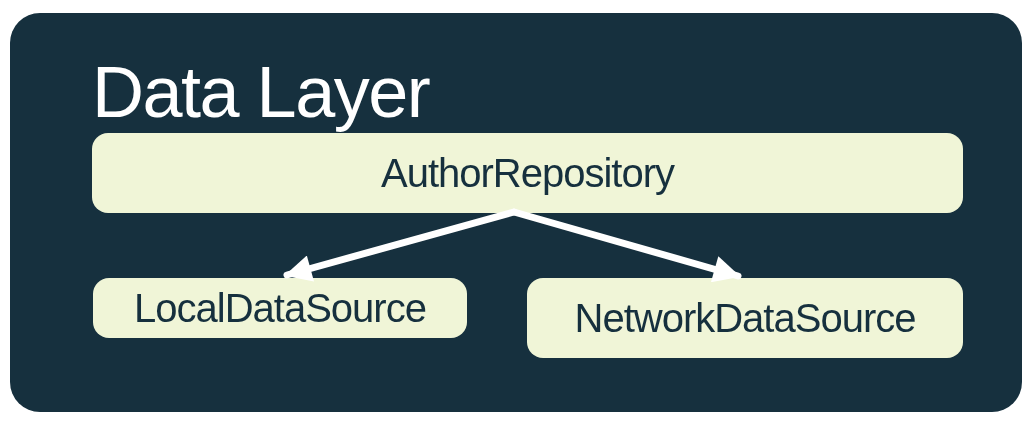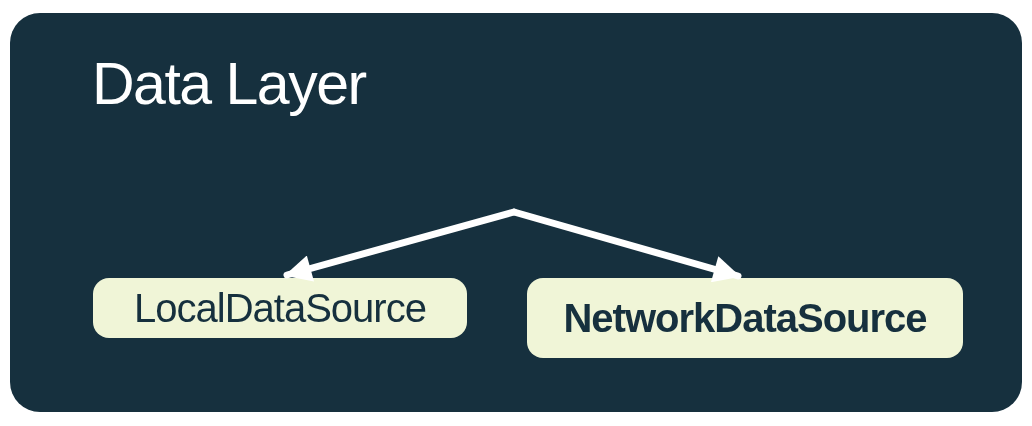--- a/index.html
+++ b/index.html
@@ -25,21 +25,21 @@
   .container{
     position:absolute;
     left:10px; top:13px;
     width:1012px; height:399px;
     background:var(--container-bg);
     border-radius:30px;
   }
   .title{
     position:absolute;
     left:82px; top:38px;
-    font-size:59px;
+    font-size:72px;
     letter-spacing:-1.5px;
     font-weight:400;
     color:var(--title-text);
     line-height:1.15;
     white-space:nowrap;
   }
   .node{
     position:absolute;
     background:var(--node-bg);
     border-radius:16px;
@@ -48,21 +48,21 @@
     justify-content:center;
   }
   .node-label{
     font-size:40px;
     letter-spacing:-1px;
     color:var(--node-text);
     white-space:nowrap;
   }
   .node-repository{ left:82px;  top:120px; width:871px; height:80px; }
   .node-local     { left:83px;  top:265px; width:374px; height:60px; }
-  .node-network   { left:517px; top:265px; width:436px; height:80px;font-weight:bold; }
+  .node-network   { left:517px; top:265px; width:436px; height:80px; }
   
   .arrows{
     position:absolute;
     left:0; top:0;
     width:1032px; height:426px;
     pointer-events:none;
   }
   .arrow-line{
     stroke:var(--arrow);
     stroke-width:7;
@@ -73,20 +73,23 @@
     fill:var(--arrow);
   }
 </style>
 </head>
 <body>
 
 <div class="canvas">
   <div class="container">
     <div class="title">Data Layer</div>
 
+    <div class="node node-repository">
+      <span class="node-label">AuthorRepository</span>
+    </div>
 
     <div class="node node-local">
       <span class="node-label">LocalDataSource</span>
     </div>
 
     <div class="node node-network">
       <span class="node-label">NetworkDataSource</span>
     </div>
   </div>
 

